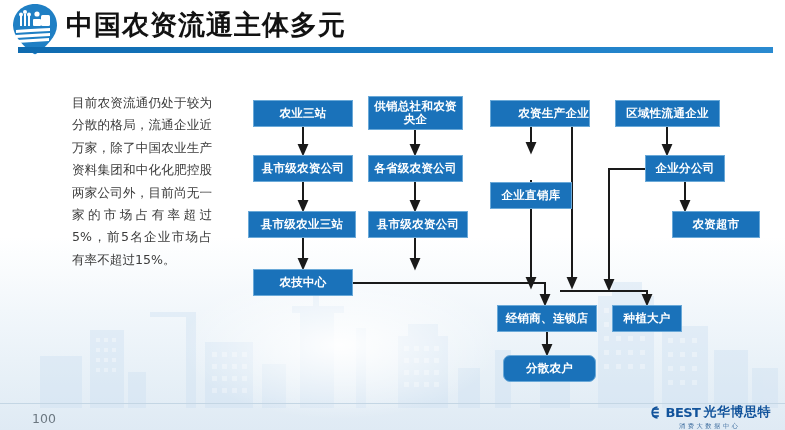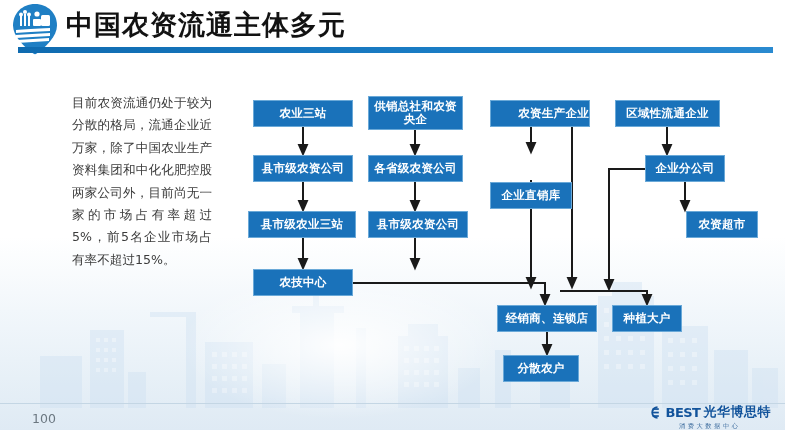--- a/index.html
+++ b/index.html
@@ -370,35 +370,35 @@
     <div class="node" style="left:645px;top:155px;width:80px;height:27px;">
       <span>企业分公司</span>
     </div>
 
     <div class="node" style="left:248px;top:211px;width:108px;height:27px;">
       <span>县市级农业三站</span>
     </div>
     <div class="node" style="left:368px;top:211px;width:100px;height:27px;">
       <span>县市级农资公司</span>
     </div>
-    <div class="node" style="left:686px;top:211px;width:72px;height:27px;">
+    <div class="node" style="left:672px;top:211px;width:88px;height:27px;">
       <span>农资超市</span>
     </div>
 
     <div class="node" style="left:253px;top:269px;width:100px;height:27px;">
       <span>农技中心</span>
     </div>
 
     <div class="node" style="left:497px;top:305px;width:100px;height:27px;">
       <span>经销商、连锁店</span>
     </div>
     <div class="node" style="left:612px;top:305px;width:70px;height:27px;">
       <span>种植大户</span>
     </div>
-    <div class="node" style="left:503px;top:355px;width:76px;height:27px;">
+    <div class="node" style="left:503px;top:355px;width:93px;height:27px;border-radius:7px;">
       <span>分散农户</span>
     </div>
   </div>
 
   <div class="footer-rule"></div>
   <div class="page-number">100</div>
   <div class="brand">
     <div class="brand-top">
       <svg width="14" height="13" viewBox="0 0 14 13">
         <path d="M9.5 1.2 A5.3 5.3 0 1 0 9.5 11.8" fill="none" stroke="#12539b" stroke-width="1.8"></path>

